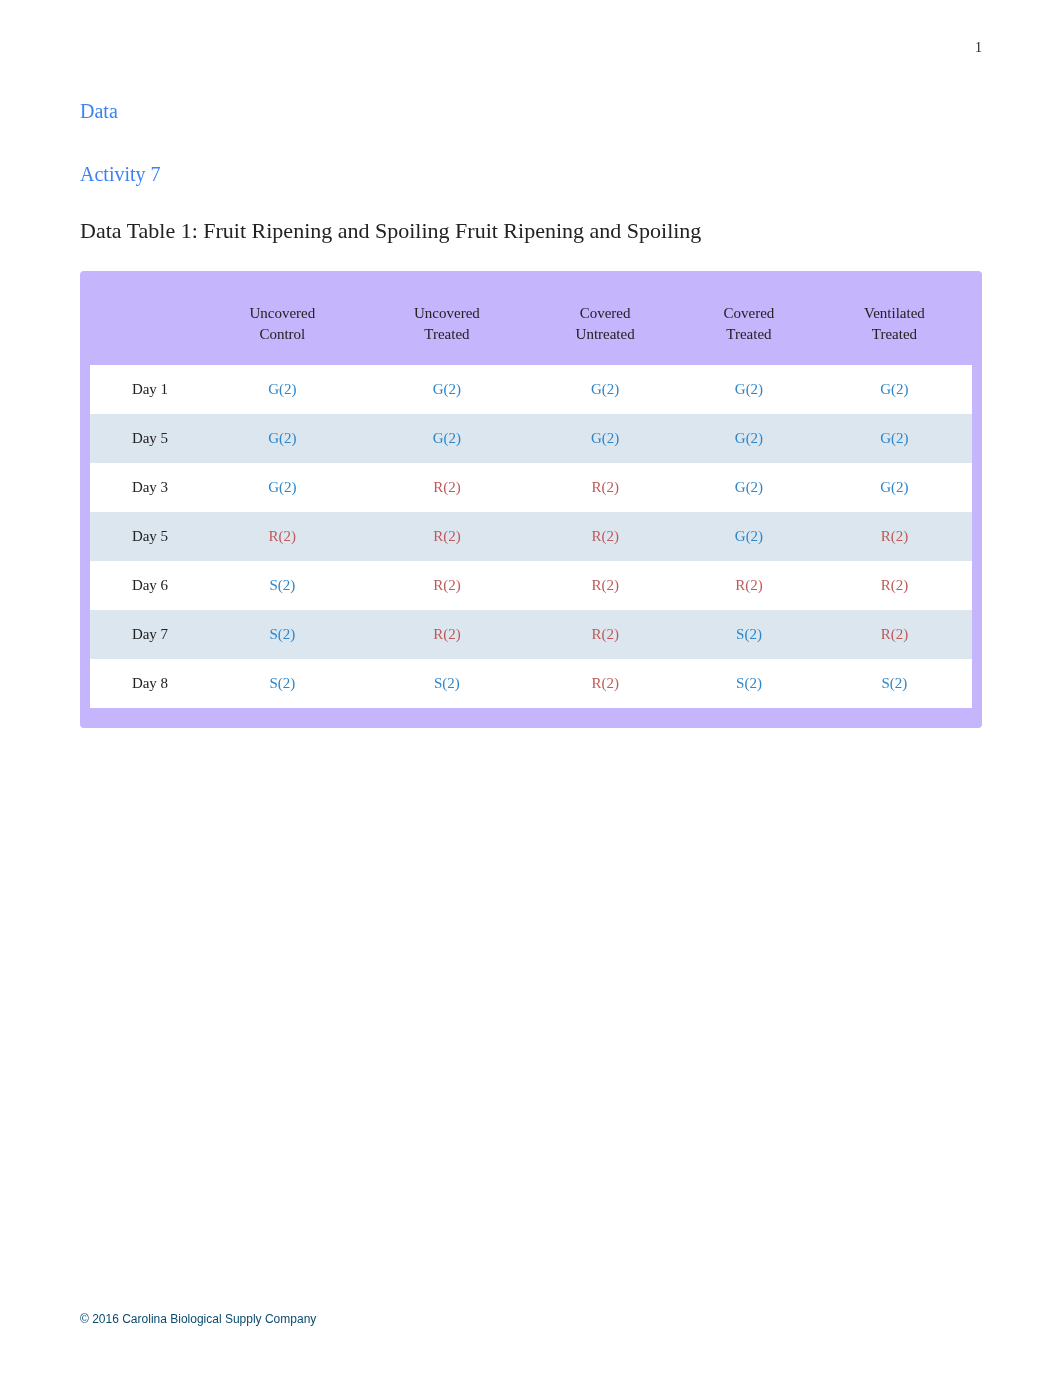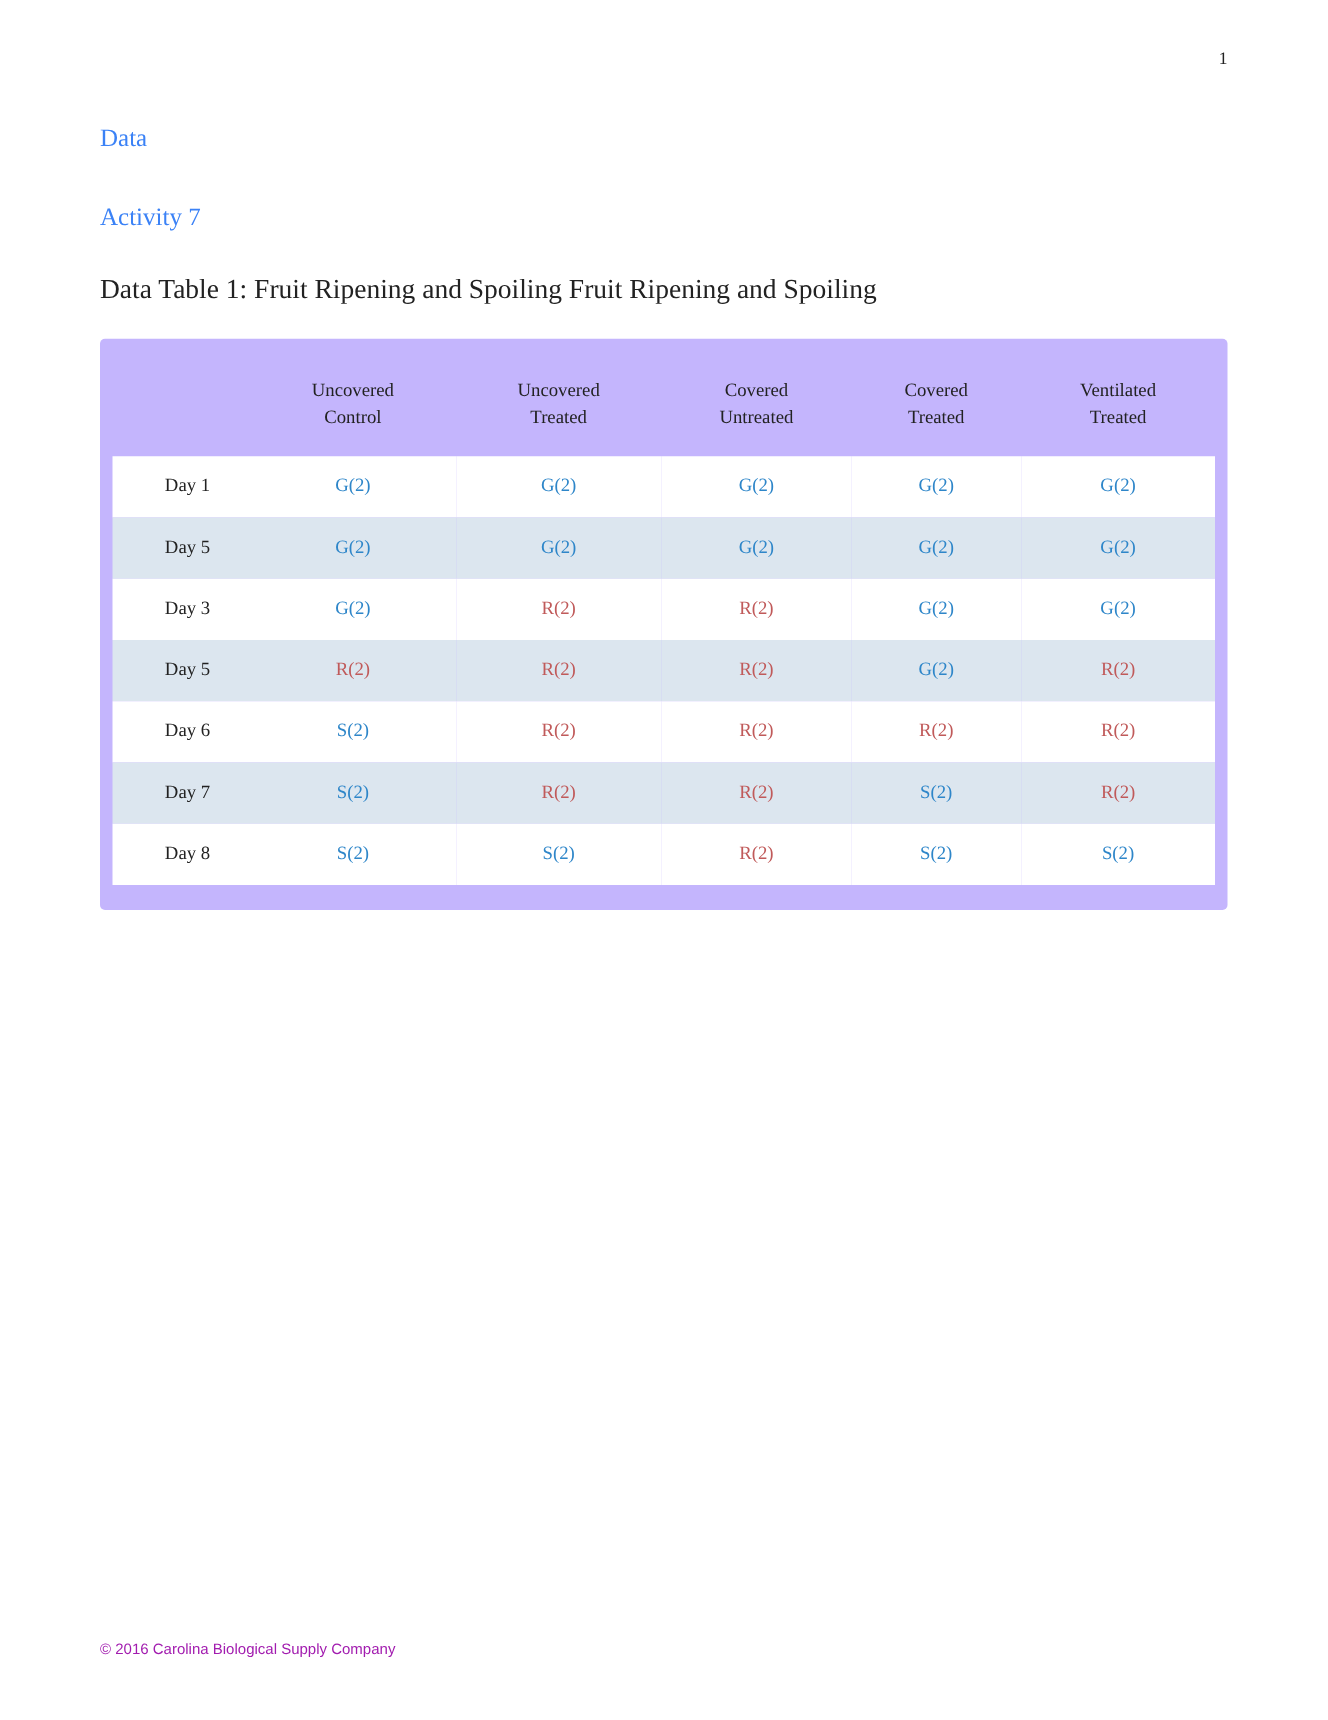--- a/index.html
+++ b/index.html
@@ -99,21 +99,21 @@
 
     .cell-red {
       color: #c05a5a;
     }
 
     .footer {
       position: absolute;
       bottom: 50px;
       left: 80px;
       font-size: 12px;
-      color: #a21caf;
+      color: #0c4a6e;
       font-family: Arial, sans-serif;
     }
   </style>
 </head>
 <body>
 
 <span class="page-number">1</span>
 
 <h2 class="section-heading">Data</h2>
 

